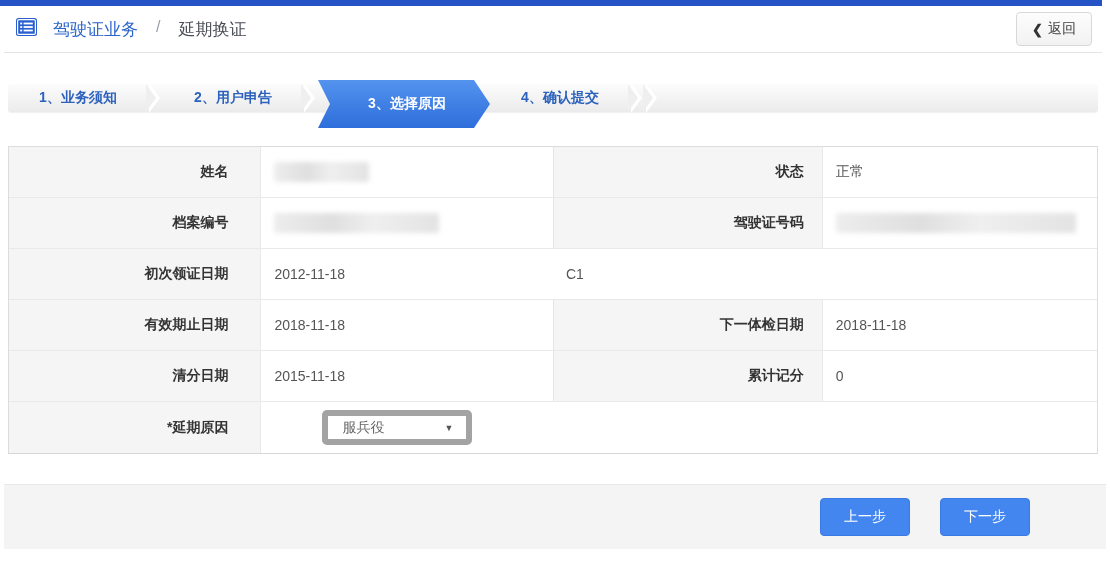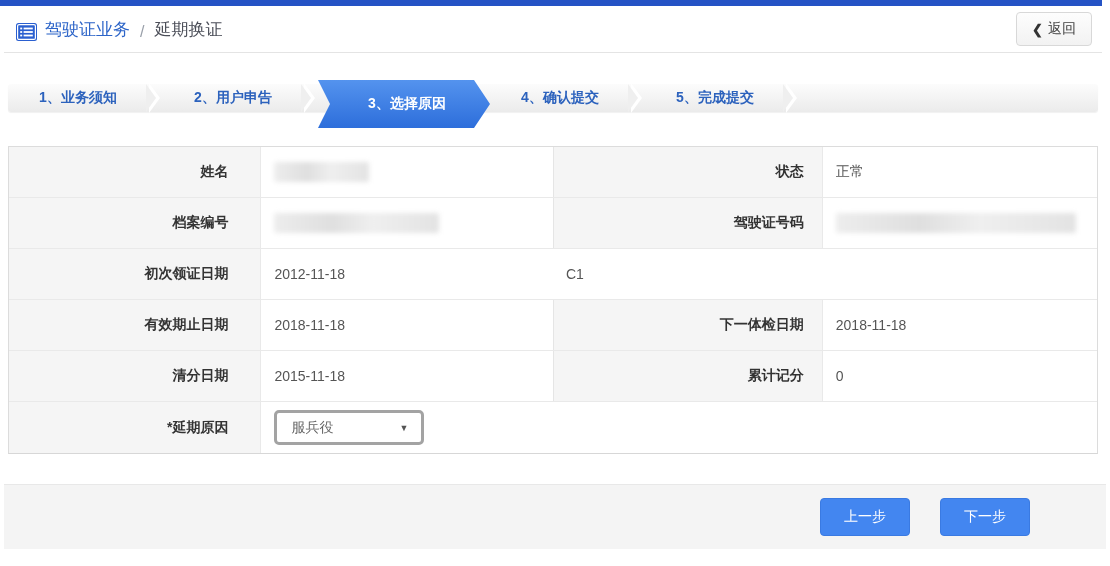--- a/index.html
+++ b/index.html
@@ -6,21 +6,21 @@
   html,body { width:1110px; height:566px; background:#fff; overflow:hidden;
     font-family:"Liberation Sans","DejaVu Sans",sans-serif; }
 
   .topbar { height:6px; width:1102px; background:#2553c5; }
 
   .page { width:1102px; padding:0 0 0 4px; }
 
   
   .header { display:flex; align-items:center; justify-content:space-between;
     height:47px; padding:0 10px 0 12px; border-bottom:1px solid #e4e4e4; }
-  .title-wrap { display:flex; align-items:flex-end; gap:8px; }
+  .title-wrap { display:flex; align-items:flex-start; gap:16px; }
   .list-icon { width:21px; height:18px; display:inline-block; }
   .title-primary { font-size:17px; color:#2c64c8; }
   .title-sep { font-size:16px; color:#9aa0aa; margin:0 2px; }
   .title-secondary { font-size:17px; color:#4b4e58; }
   .back-btn { display:inline-flex; align-items:center; gap:5px; cursor:pointer;
     background:linear-gradient(180deg,#fdfdfd,#f2f2f2); border:1px solid #d8d8d8;
     border-radius:4px; padding:7px 15px; font-size:14px; color:#3f3f3f; }
   .back-btn .chev { font-weight:bold; font-size:13px; color:#333; }
 
   
@@ -39,40 +39,40 @@
     border-left:10px solid #efefef; }
   .step.active { flex:0 0 172px; height:48px; margin-top:-4px; z-index:2;
     background:linear-gradient(180deg,#5493ee 0%,#2d6edb 100%); color:#fff;
     clip-path:polygon(0 0, calc(100% - 16px) 0, 100% 50%, calc(100% - 16px) 100%, 0 100%, 12px 50%);
     padding-left:6px; }
   .steps .filler { flex:1 1 auto; }
 
   
   .detail-table { margin:34px 4px 0 4px; border:1px solid #dcdcdc; border-bottom:1px solid #d7d7d7; }
   .trow { display:flex; height:51px; border-bottom:1px solid #e9e9e9; }
-  .trow:last-child { border-bottom:none; }
+  .trow:last-child { border-bottom:none;gap:32px; }
   .tcell { display:flex; align-items:center; }
   .tlabel { width:23.2%; background:#f5f5f5; justify-content:flex-end;
     padding-right:32px; font-size:14px; font-weight:bold; color:#333;
     border-right:1px solid #e9e9e9; }
   .tvalue { width:26.8%; background:#fff; padding-left:13px; font-size:14px; color:#555; }
   .tlabel2 { width:24.8%; background:#f5f5f5; justify-content:flex-end;
     padding-right:18px; font-size:14px; font-weight:bold; color:#333;
     border-left:1px solid #e5e5e5; border-right:1px solid #e9e9e9; }
   .tvalue2 { width:25.2%; background:#fff; padding-left:13px; font-size:14px; color:#555; }
   .tvalue-wide { flex:1; background:#fff; padding-left:13px; }
 
   .redacted { height:20px; border-radius:2px; filter:blur(2.5px);
     background:linear-gradient(90deg,#ededed 0%,#dfdfdf 35%,#efefef 60%,#e3e3e3 100%); }
   .r-sm { width:95px; } .r-md { width:165px; } .r-lg { width:240px; }
 
   
   .select-box { position:relative; width:150px; height:35px; background:#fff;
-    border:3px solid #a3a3a3; border-radius:5px; display:flex; align-items:center;
-    padding:0 14px; cursor:pointer; }
+    border:6px solid #a3a3a3; border-radius:5px; display:flex; align-items:center;
+    padding:0 14px; cursor:pointer;margin-left:16px; }
   .select-text { font-size:14px; color:#666; }
   .select-caret { position:absolute; right:13px; top:50%; transform:translateY(-50%);
     font-size:9px; color:#555; }
 
   
   .footer { margin-top:30px; height:65px; background:#f4f4f4; border-top:1px solid #e8e8e8;
     display:flex; align-items:center; justify-content:flex-end; padding-right:76px; gap:30px;
     width:1102px; }
   .btn-blue { background:#4386f0; border:1px solid #3a7ae2; border-radius:4px;
     color:#fff; font-size:14px; padding:9px 23px; cursor:pointer;
@@ -108,21 +108,20 @@
   </div>
 
   <div class="steps">
     <div class="step">1、业务须知</div>
     <div class="sep"></div>
     <div class="step">2、用户申告</div>
     <div class="sep"></div>
     <div class="step active">3、选择原因</div>
     <div class="step">4、确认提交</div>
     <div class="sep"></div>
-    <div class="step">5、完成提交</div>
     <div class="sep"></div>
     <div class="filler"></div>
   </div>
 
   <div class="detail-table">
 
     <div class="trow">
       <div class="tcell tlabel">姓名</div>
       <div class="tcell tvalue">
           <span class="redacted r-sm"></span>

